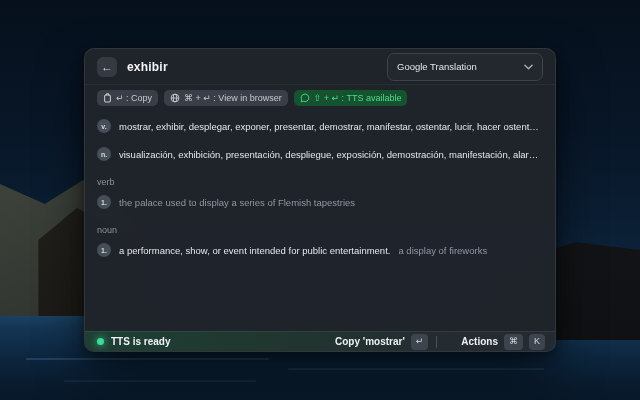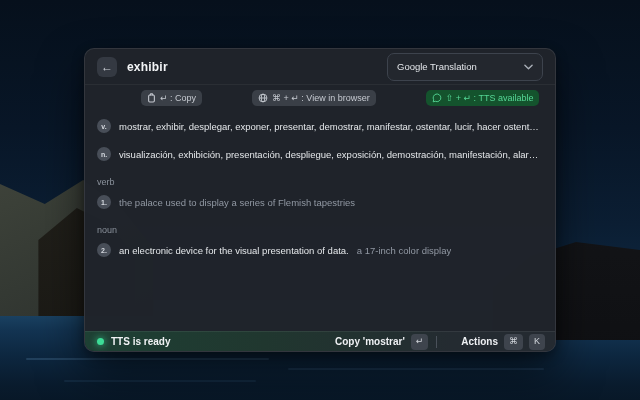--- a/index.html
+++ b/index.html
@@ -77,21 +77,21 @@
     font-size: 9.5px; color: #e3e6ea; cursor: pointer;
   }
   .dropdown svg { flex-shrink: 0; }
 
   .query-row { display: flex; align-items: center; gap: 6px; padding: 5px 12px 6px; flex-shrink: 0; }
   .query-text { font-size: 10.5px; color: #edeff2; flex: 1; white-space: nowrap; overflow: hidden; }
   .hint {
     display: inline-flex; align-items: center; gap: 4px;
     background: #3a3f47; color: #c6cad1;
     border-radius: 5px; padding: 3px 6px;
-    font-size: 9px; white-space: nowrap; flex-shrink: 0; margin-left: 44px;
+    font-size: 9px; white-space: nowrap; flex-shrink: 0;
   }
   .hint svg { flex-shrink: 0; }
   .hint.tts { background: #14532d; color: #55d796; }
 
   .list { display: flex; flex-direction: column; overflow: hidden; }
   .row { display: flex; align-items: center; gap: 8px; padding: 0 12px; height: 28px; flex-shrink: 0; }
   .pos-badge {
     width: 14px; height: 14px; border-radius: 50%; flex-shrink: 0;
     background: #484e58; color: #d5d9df;
     font-size: 7px; font-weight: 700; line-height: 1;
@@ -194,26 +194,26 @@
 
     <div class="section-label">verb</div>
 
     <div class="row">
       <span class="pos-badge">1.</span>
       <span class="row-example">the palace used to display a series of Flemish tapestries</span>
     </div>
 
     <div class="section-label">noun</div>
 
-
-    <div class="row">
-      <span class="pos-badge">2.</span>
-      <span class="row-text strong">an electronic device for the visual presentation of data.</span>
-      <span class="row-example">a 17-inch color display</span>
-    </div>
+    <div class="row">
+      <span class="pos-badge">1.</span>
+      <span class="row-text strong">a performance, show, or event intended for public entertainment.</span>
+      <span class="row-example">a display of fireworks</span>
+    </div>
+
 
   </div>
 
   <div class="footer">
     <span class="status-dot"></span>
     <span class="status-text">TTS is ready</span>
     <div class="footer-right">
       <span class="action-label">Copy 'mostrar'</span>
       <span class="key">↵</span>
       <span class="vdiv"></span>

